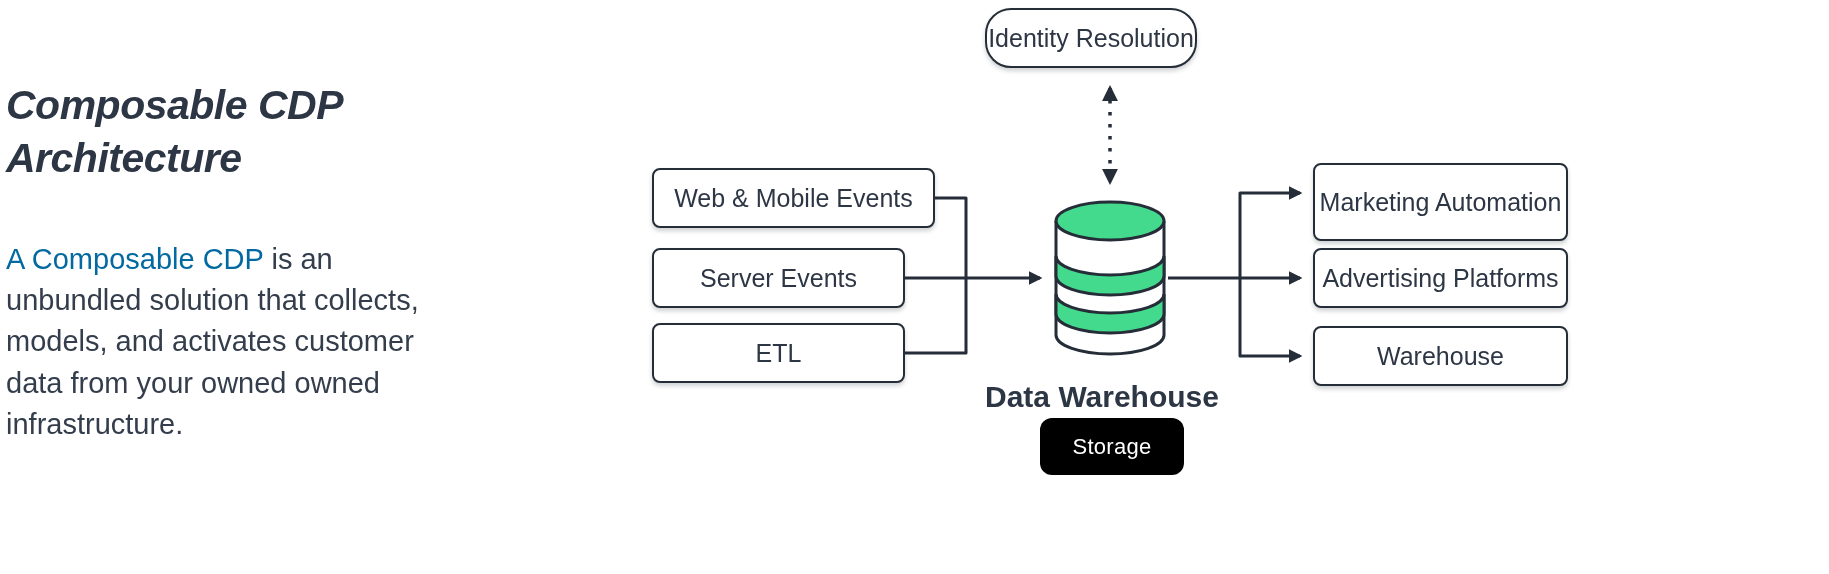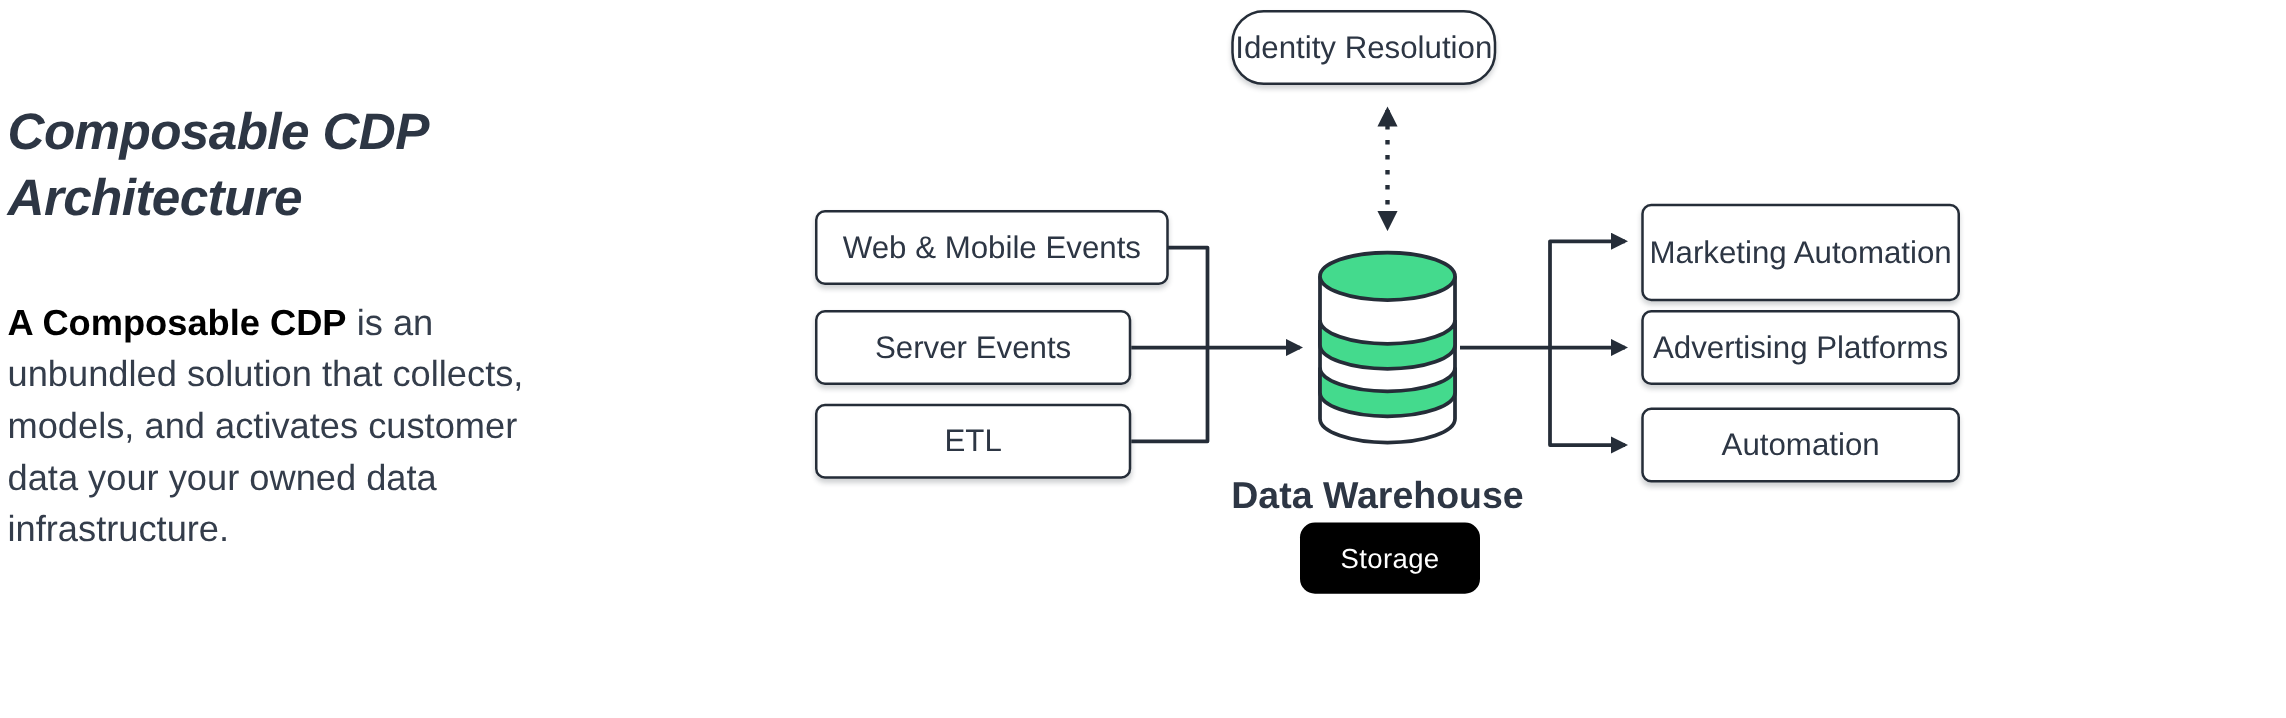--- a/index.html
+++ b/index.html
@@ -25,21 +25,21 @@
     font-style: italic;
   }
   .intro-desc {
     position: absolute;
     left: 6px; top: 210px;
     width: 448px;
     font-size: 29px;
     line-height: 1.42;
     color: #343d4b;
   }
-  .intro-desc .lead { font-weight: 700; color: #000000; }
+  .intro-desc .lead { font-weight: 400; color: #0369a1; }
   
   .node {
     position: absolute;
     background: #ffffff;
     border: 2.5px solid #252d38;
     border-radius: 8px;
     display: flex;
     align-items: center;
     justify-content: center;
     font-size: 25px;
@@ -81,21 +81,21 @@
     width: 1829px; height: 574px;
     pointer-events: none;
   }
 </style>
 </head>
 <body>
 
 <div id="stage">
 
   <h1 class="intro-title">Composable CDP Architecture</h1>
-  <p class="intro-desc"><span class="lead">A Composable CDP</span><span> is an unbundled solution that collects, models, and activates customer data your your owned data infrastructure.</span></p>
+  <p class="intro-desc"><span class="lead">A Composable CDP</span><span> is an unbundled solution that collects, models, and activates customer data from your owned owned infrastructure.</span></p>
 
   <svg id="wires" viewBox="0 0 1829 574" xmlns="http://www.w3.org/2000/svg">
     <defs>
       <marker id="arrow" viewBox="0 0 10 10" refX="8.2" refY="5" markerWidth="4.6" markerHeight="4.6" orient="auto-start-reverse">
         <path d="M0,0 L10,5 L0,10 Z" fill="#252d38"></path>
       </marker>
     </defs>
 
     <line x1="1110" y1="88" x2="1110" y2="182" stroke="#252d38" stroke-width="3.5" stroke-dasharray="3.5 8.5" marker-start="url(#arrow)" marker-end="url(#arrow)"></line>
 
@@ -132,21 +132,21 @@
     <span>ETL</span>
   </div>
 
   <div class="node" id="node-dst-0">
     <span>Marketing Automation</span>
   </div>
   <div class="node" id="node-dst-1">
     <span>Advertising Platforms</span>
   </div>
   <div class="node" id="node-dst-2">
-    <span>Automation</span>
+    <span>Warehouse</span>
   </div>
 
   <div class="warehouse-label">Data Warehouse</div>
   <div class="storage-badge">
     <span>Storage</span>
   </div>
 
 </div>
 
 </body></html>

